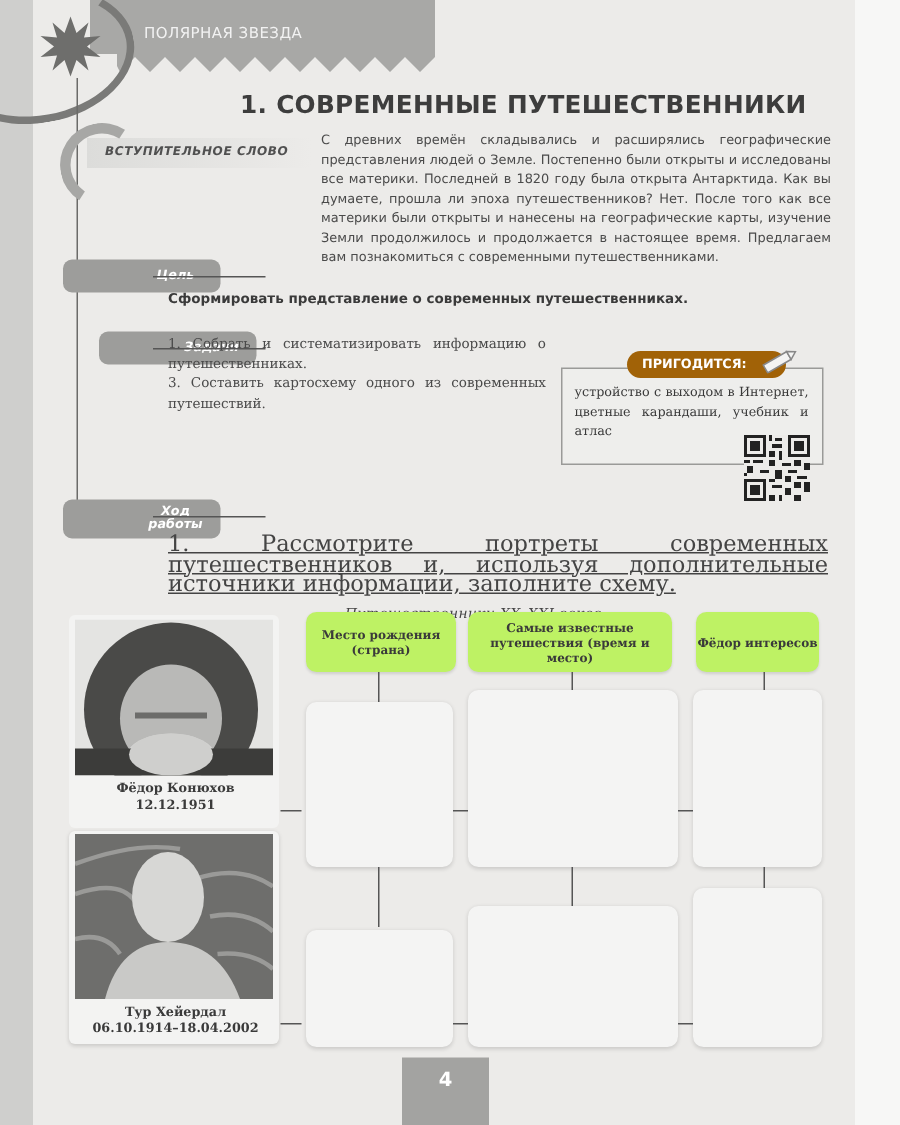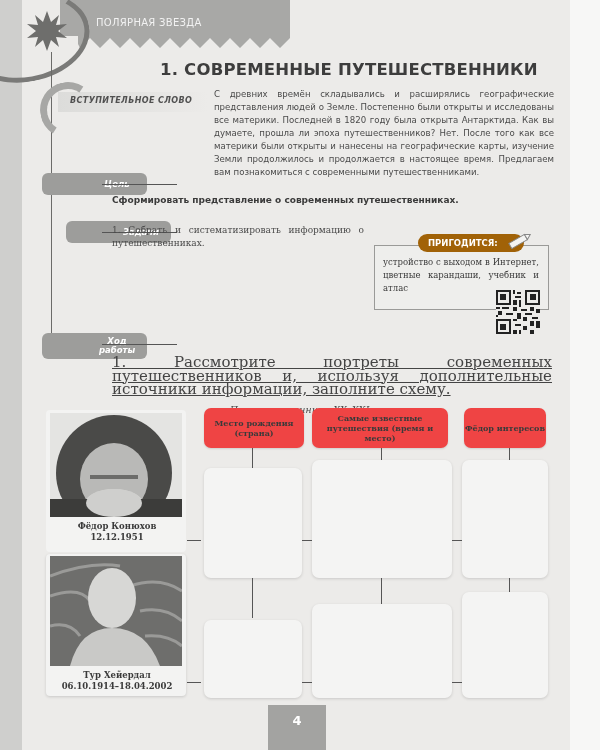--- a/index.html
+++ b/index.html
@@ -85,21 +85,21 @@
   .step1 {
     position:absolute; left:112px; top:356px; width:440px; font-size:15px; line-height:13.5px;
     color:#444; text-align:justify;text-decoration:underline;
   }
   .scheme-title {
     position:absolute; left:230px; top:390px; font-style:italic; font-size:9.2px; color:#444; letter-spacing:0.3px;margin-top:14px;
   }
 
   
   .hbox {
-    position:absolute; top:408px; height:40px; background:#ef4444; border-radius:7px;
+    position:absolute; top:408px; height:40px; background:#bef264; border-radius:7px;
     box-shadow:0 1px 2px rgba(0,0,0,0.12);
     font-weight:bold; font-size:8px; line-height:10px; text-align:center; color:#3a3a3a;
     display:flex; align-items:center; justify-content:center;
   }
   .cbox {
     position:absolute; background:#f4f4f3; border-radius:7px; box-shadow:0 1px 3px rgba(0,0,0,0.15);
   }
   .dline { position:absolute; background:#555; }
 
   
@@ -140,20 +140,21 @@
 <div class="intro-text">С древних времён складывались и расширялись географические представления людей о Земле. Постепенно были открыты и исследованы все материки. Последней в 1820 году была открыта Антарктида. Как вы думаете, прошла ли эпоха путешественников? Нет. После того как все материки были открыты и нанесены на географические карты, изучение Земли продолжилось и продолжается в настоящее время. Предлагаем вам познакомиться с современными путешественниками.</div>
 
 <div class="tag" style="top:173px;">Цель</div>
 <div class="tag-line" style="left:102px; top:184px; width:75px;"></div>
 <div class="goal-text">Сформировать представление о современных путешественниках.</div>
 
 <div class="tag" style="top:221px;margin-left:24px;">Задачи</div>
 <div class="tag-line" style="left:102px; top:232px; width:75px;"></div>
 <div class="tasks">
   <p>1. Собрать и систематизировать информацию о путешественниках.</p>
+  <p>3. Составить картосхему одного из современных путешествий.</p>
 </div>
 
 <div class="useful-box"></div>
 <div class="useful-pill">ПРИГОДИТСЯ:</div>
 <svg class="pencil" viewBox="0 0 26 16">
   <g transform="rotate(-30 13 8)">
     <rect x="3" y="5" width="18" height="6" fill="#f4f4f3" stroke="#888" stroke-width="1"></rect>
     <polygon points="21,5 26,8 21,11" fill="#f4f4f3" stroke="#888" stroke-width="1"></polygon>
   </g>
 </svg>

